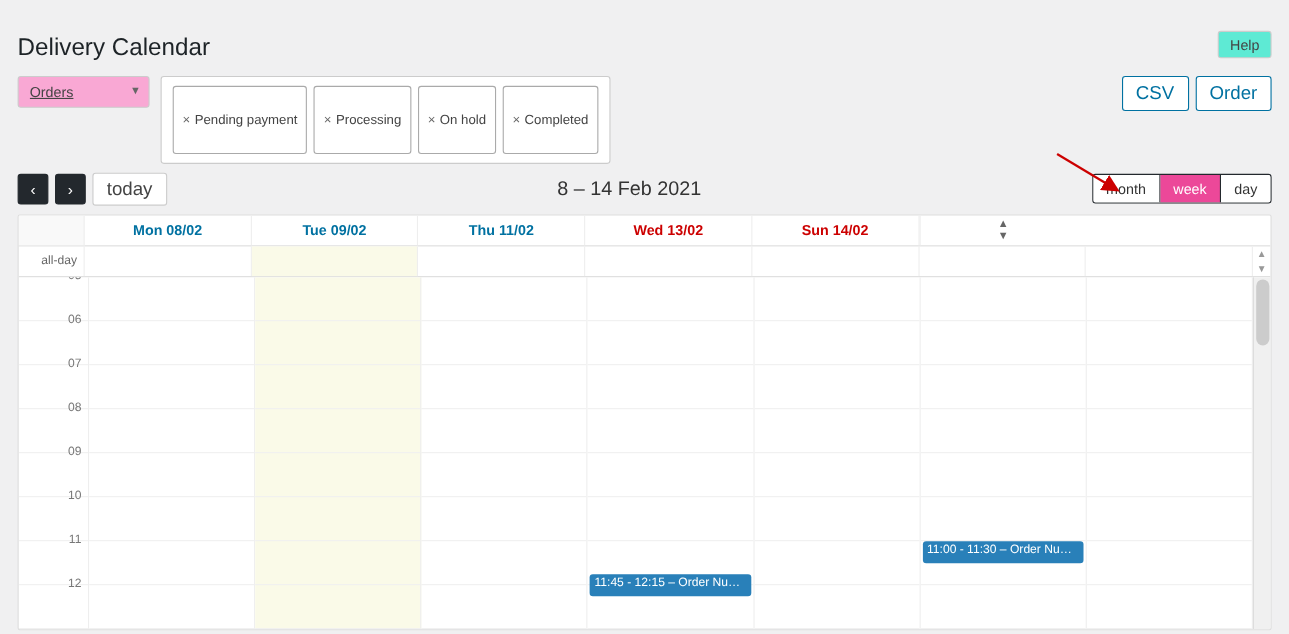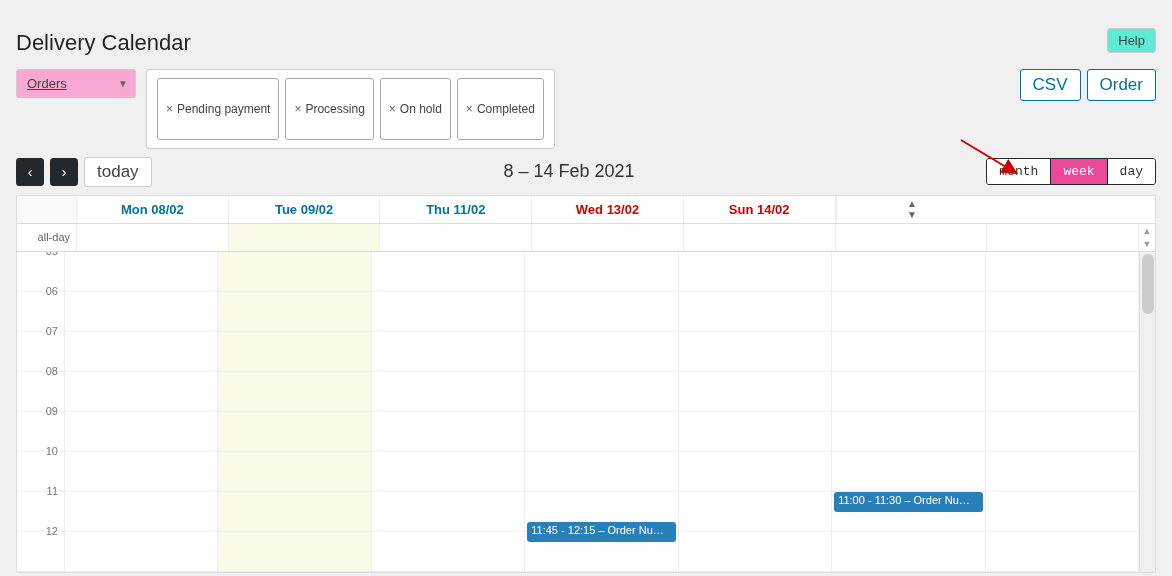--- a/index.html
+++ b/index.html
@@ -161,21 +161,20 @@
       overflow: hidden;
     }
     .view-btn {
       padding: 5px 12px;
       font-size: 13px;
       cursor: pointer;
       background: #fff;
       border: none;
       color: #333;
       border-right: 1px solid #23282d;
-      font-family: Liberation Mono, monospace;
     }
     .view-btn:last-child {
       border-right: none;
     }
     .view-btn.active {
       background: #ec4899;
       color: #fff;
     }
     
     .calendar-container {
@@ -244,21 +243,21 @@
       color: #999;
       padding: 2px;
     }
     
     .time-grid {
       display: flex;
       position: relative;
       overflow: hidden;
     }
     .time-labels {
-      width: 48px;
+      width: 64px;
       flex-shrink: 0;
       border-right: 1px solid #eee;
     }
     .time-label-row {
       height: 40px;
       display: flex;
       align-items: flex-start;
       justify-content: flex-end;
       padding-right: 6px;
       font-size: 11px;

